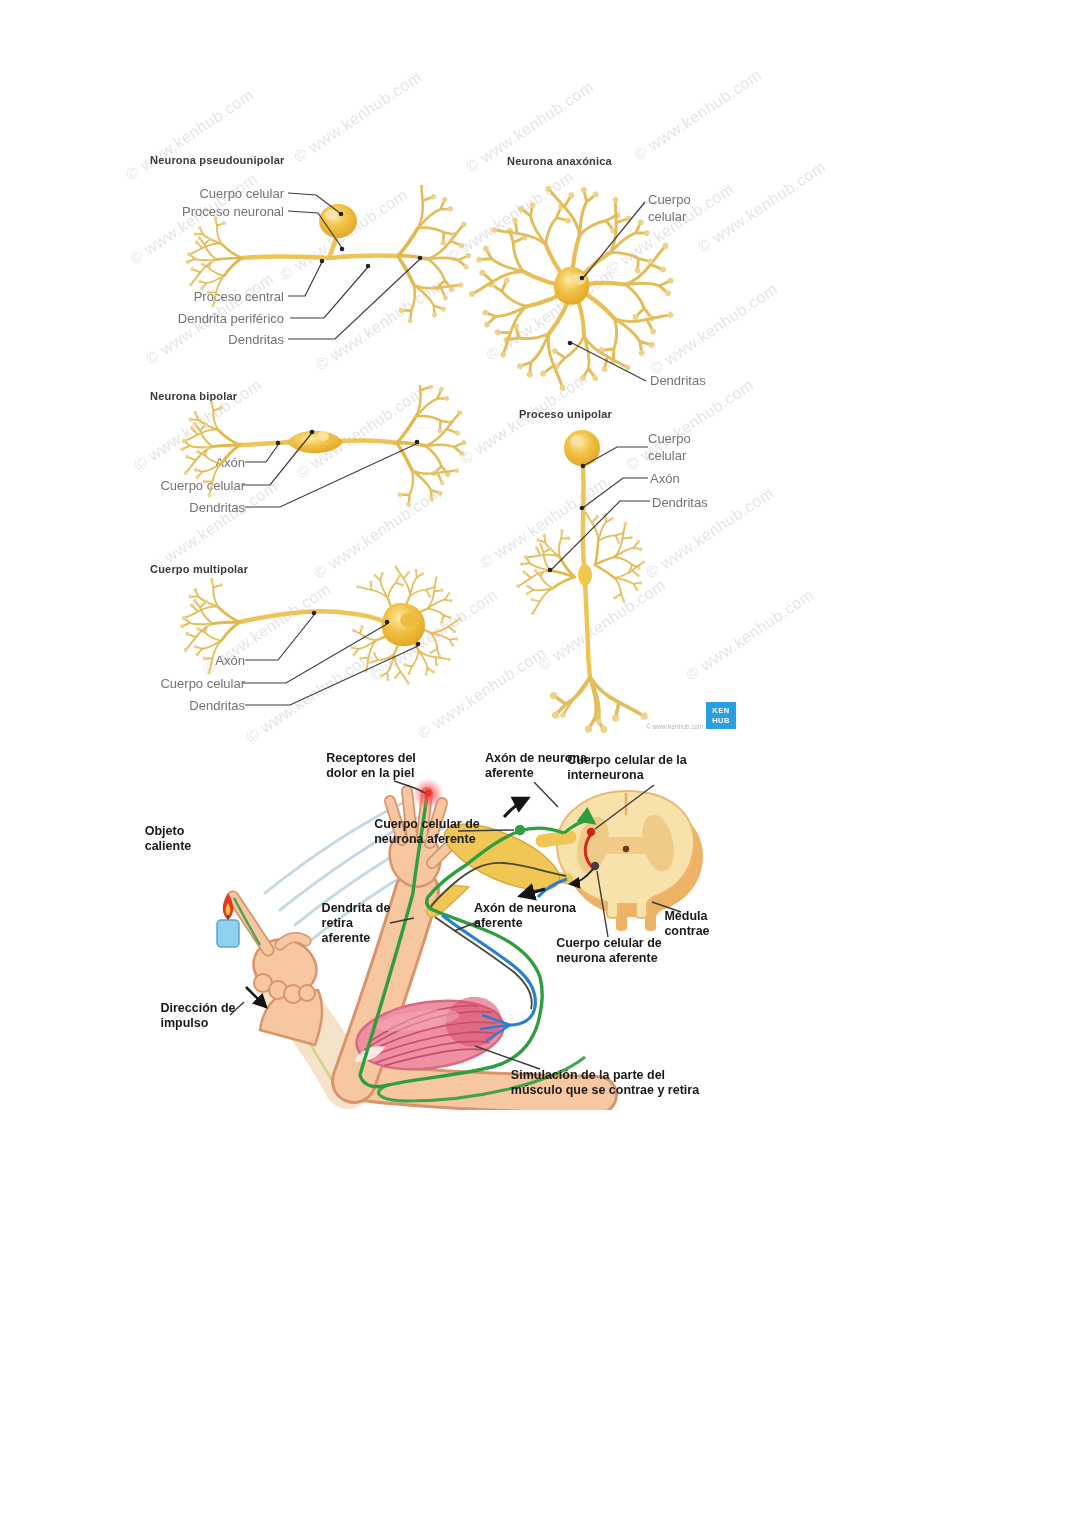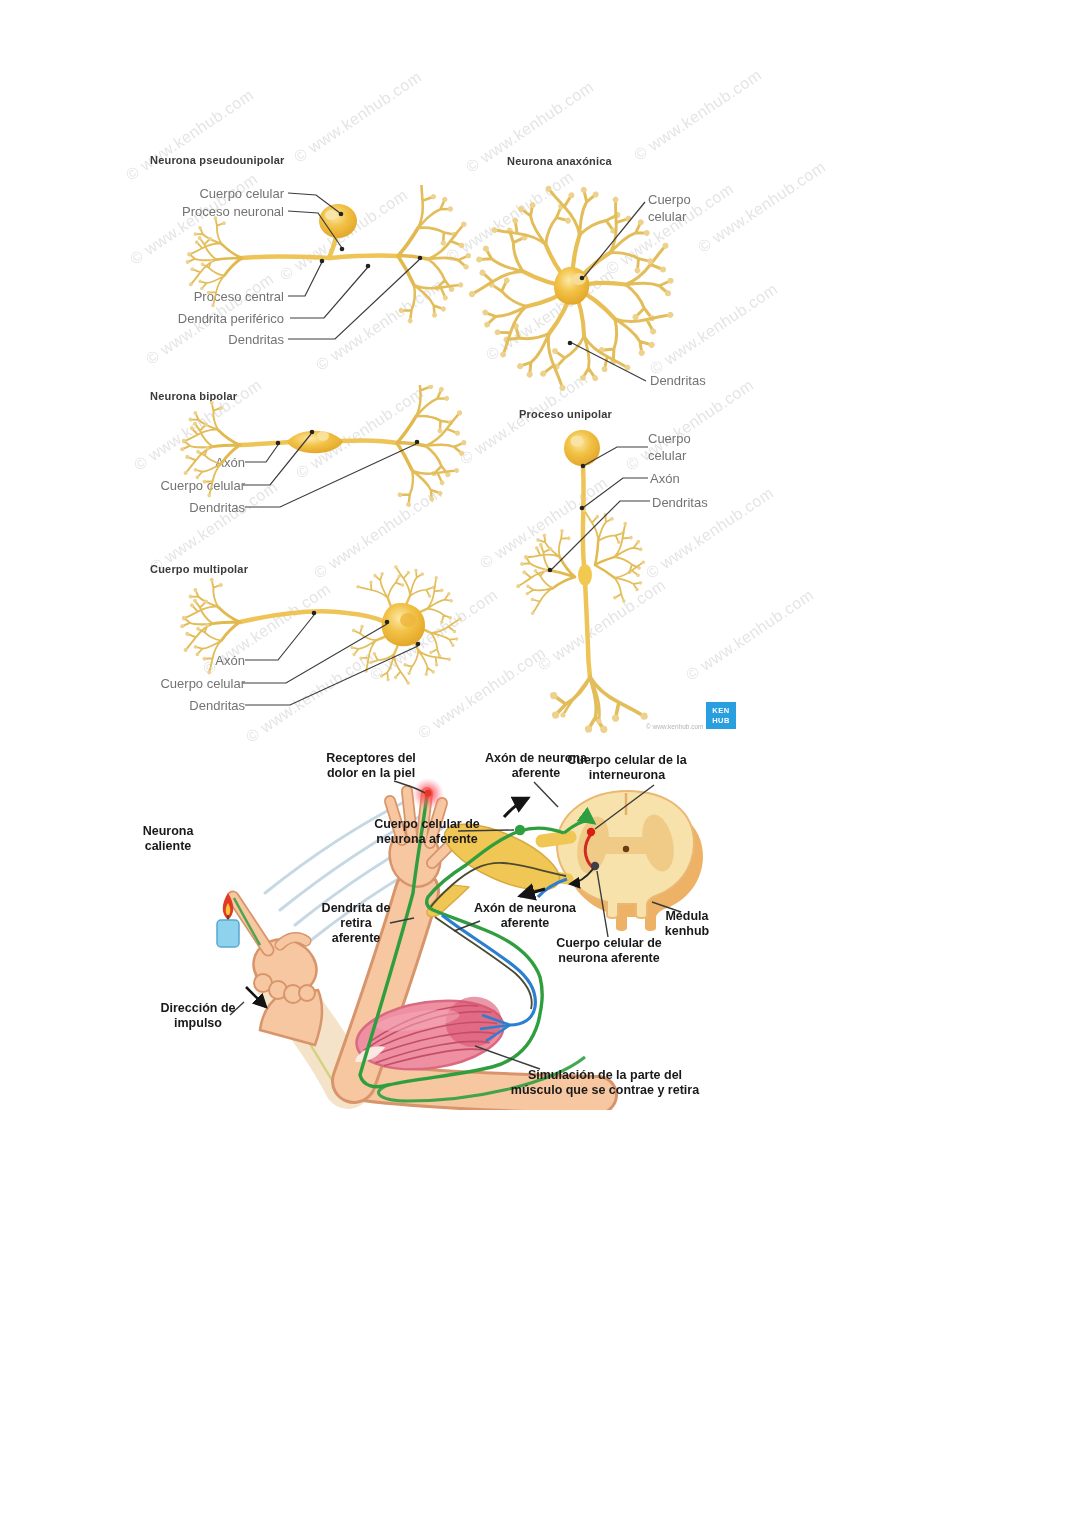--- a/index.html
+++ b/index.html
@@ -10,21 +10,21 @@
   .wm { position:absolute; color:#dedede; font-size:16px; white-space:nowrap;
         transform:rotate(-34deg); transform-origin:left center; opacity:.8; letter-spacing:.5px; }
 
   .f1-title { position:absolute; font-size:11px; font-weight:bold; color:#3a3a3a; letter-spacing:.2px; white-space:nowrap; }
   .f1-label { position:absolute; font-size:13px; color:#737373; line-height:1.28; white-space:pre-line; }
   .f1-label.ra { text-align:right; }
 
   .fig-svg { position:absolute; }
 
   .f2-label { position:absolute; font-size:12.5px; font-weight:bold; color:#191919; line-height:1.18;
-              text-align:center; white-space:pre-line; transform:translateX(-50%); }
+              text-align:left; white-space:pre-line; transform:translateX(-50%); }
 
   .kh-logo { position:absolute; left:706px; top:702px; width:30px; height:27px; background:#2a9fe0;
              color:#fff; font-size:7.5px; font-weight:bold; line-height:1.25; display:flex;
              align-items:center; justify-content:center; text-align:center; white-space:pre-line; letter-spacing:.5px; }
   .kh-credit { position:absolute; left:646px; top:723px; font-size:6.5px; color:#b5b5b5; white-space:nowrap; }
 </style>
 </head>
 <body>
 
 <div class="page">
@@ -402,31 +402,31 @@
       <path d="M410,324 L345,301"></path>
     </g>
   </svg>
 
   <div class="f2-label" style="left:371px;top:751px">Receptores del
 dolor en la piel</div>
   <div class="f2-label" style="left:536px;top:751px">Axón de neurona
 aferente</div>
   <div class="f2-label" style="left:627px;top:753px">Cuerpo celular de la
 interneurona</div>
-  <div class="f2-label" style="left:168px;top:824px">Neurona
+  <div class="f2-label" style="left:168px;top:824px">Objeto
 caliente</div>
   <div class="f2-label" style="left:427px;top:817px">Cuerpo celular de
 neurona aferente</div>
   <div class="f2-label" style="left:356px;top:901px">Dendrita de
 retira
 aferente</div>
   <div class="f2-label" style="left:525px;top:901px">Axón de neurona
 aferente</div>
   <div class="f2-label" style="left:609px;top:936px">Cuerpo celular de
 neurona aferente</div>
   <div class="f2-label" style="left:687px;top:909px">Médula
-kenhub</div>
+contrae</div>
   <div class="f2-label" style="left:198px;top:1001px">Dirección de
 impulso</div>
   <div class="f2-label" style="left:605px;top:1068px">Simulación de la parte del
 músculo que se contrae y retira</div>
 
 </div>
 
 </body></html>

